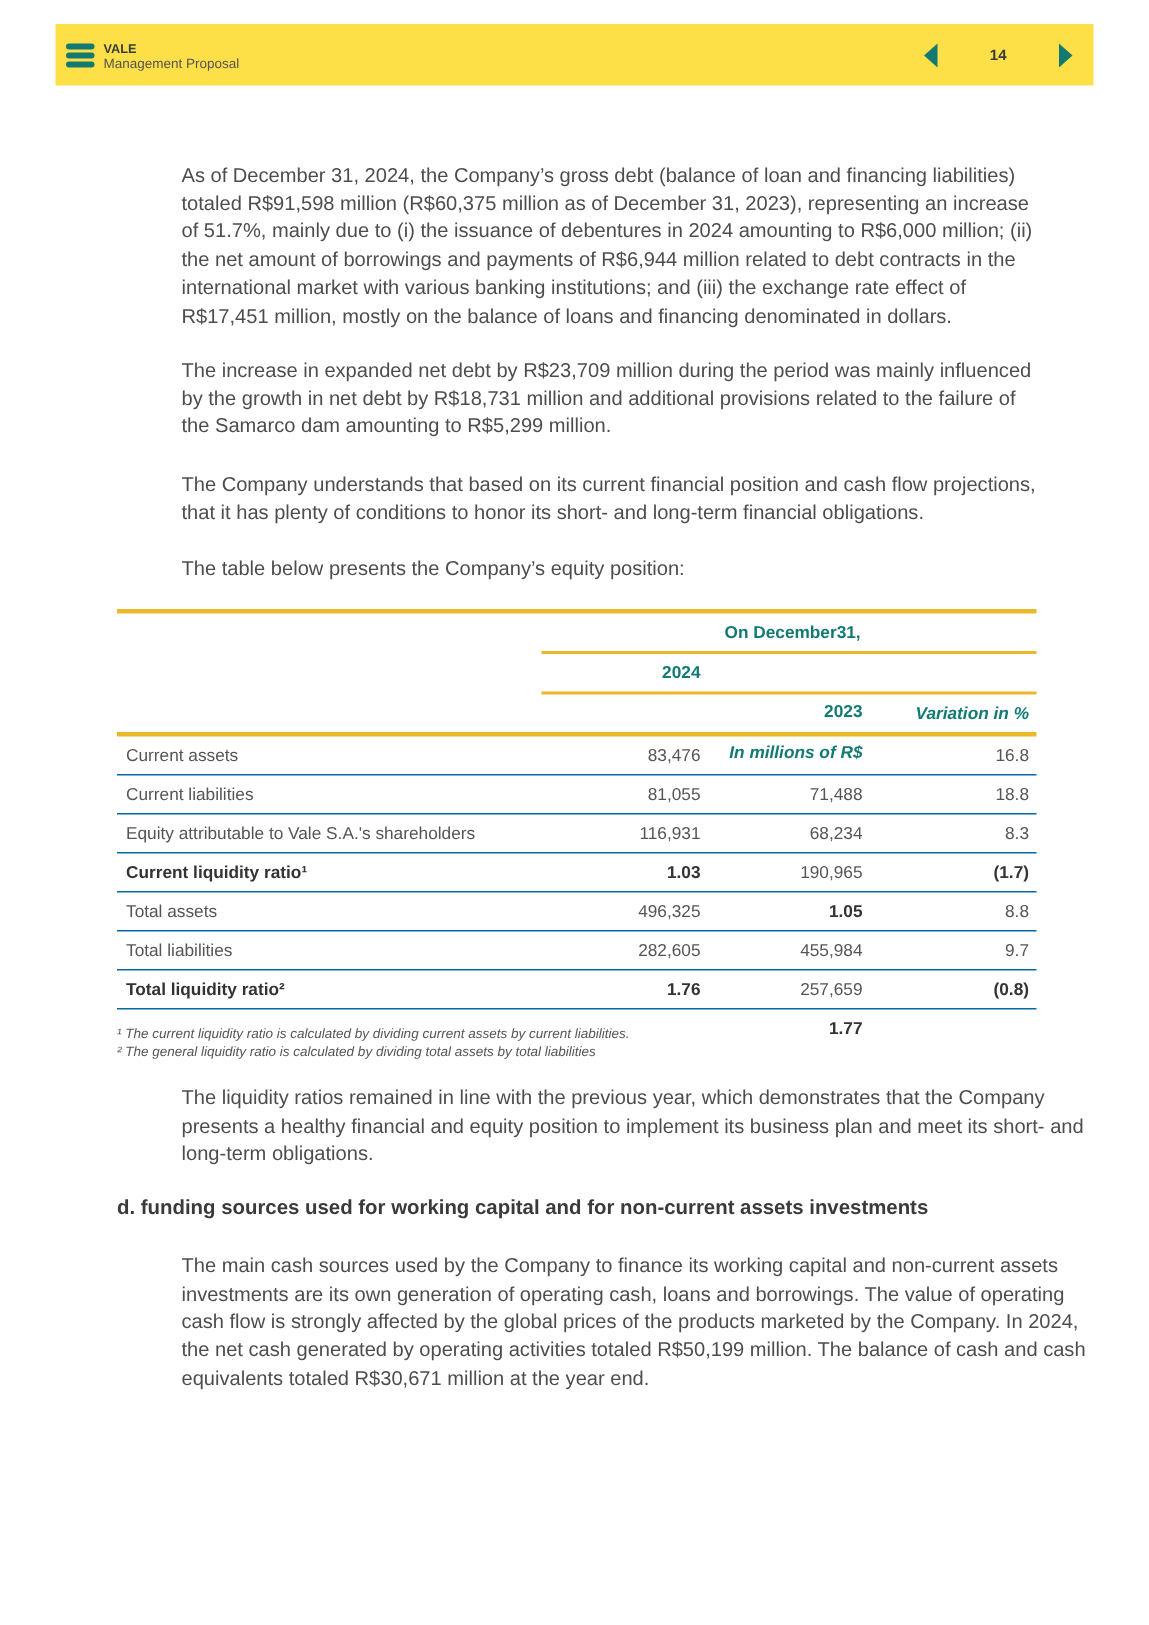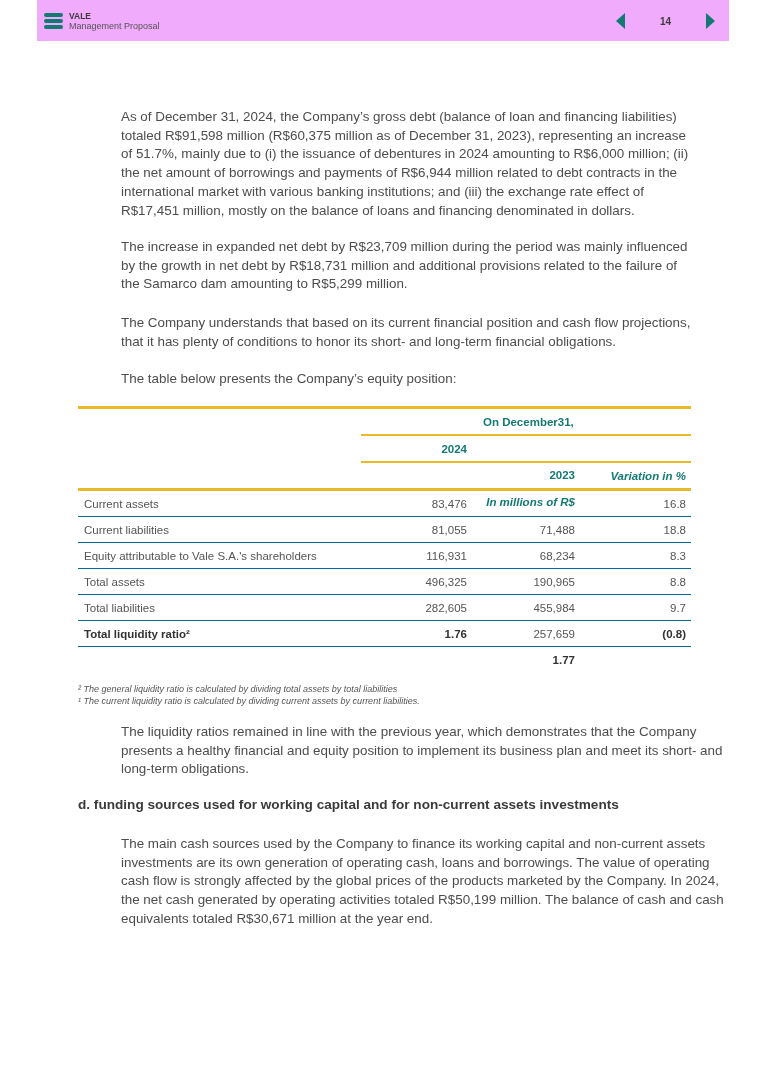--- a/index.html
+++ b/index.html
@@ -1,19 +1,19 @@
 <!DOCTYPE html>
 <html><head>
 <meta charset="utf-8">
 <style>
   * { box-sizing: border-box; margin: 0; padding: 0; }
   html, body { width: 766px; height: 1083px; background: #ffffff; overflow: hidden; }
   body { font-family: "Liberation Sans", "DejaVu Sans", sans-serif; color: #4a4a4a; position: relative; }
 
-  .topbar { position: absolute; left: 37px; top: 0; width: 692px; height: 41px; background: #f0abfc; }
+  .topbar { position: absolute; left: 37px; top: 16px; width: 692px; height: 41px; background: #fde047; }
   .logo-icon { position: absolute; left: 7px; top: 13px; width: 19px; height: 16px; }
   .logo-icon span { display: block; height: 4px; width: 19px; background: #137a73; border-radius: 2px; margin-bottom: 2px; }
   .brand { position: absolute; left: 32px; top: 11px; font-size: 8.5px; font-weight: bold; color: #3b3b3b; line-height: 10px; }
   .subtitle { position: absolute; left: 32px; top: 21px; font-size: 9px; color: #555; line-height: 11px; }
   .pager { position: absolute; right: 14px; top: 13px; height: 16px; display: flex; align-items: center; gap: 28px; }
   .arrow-left { width: 0; height: 0; border-top: 8px solid transparent; border-bottom: 8px solid transparent; border-right: 9px solid #137a73; cursor: pointer; }
   .arrow-right { width: 0; height: 0; border-top: 8px solid transparent; border-bottom: 8px solid transparent; border-left: 9px solid #137a73; cursor: pointer; }
   .page-num { font-size: 10px; font-weight: bold; color: #3b3b3b; margin: 0 7px; }
 
   .content { position: absolute; left: 78px; top: 108px; width: 614px; }
@@ -97,20 +97,26 @@
     <span class="cell c-2024">81,055</span>
     <span class="cell c-2023">68,234</span>
     <span class="cell c-var">18.8</span>
   </div>
   <div class="row">
     <span class="cell c-label">Equity attributable to Vale S.A.'s shareholders</span>
     <span class="cell c-2024">116,931</span>
     <span class="cell c-2023">190,965</span>
     <span class="cell c-var">8.3</span>
   </div>
+  <div class="row bold">
+    <span class="cell c-label">Current liquidity ratio¹</span>
+    <span class="cell c-2024">1.03</span>
+    <span class="cell c-2023">1.05</span>
+    <span class="cell c-var">(1.7)</span>
+  </div>
   <div class="row">
     <span class="cell c-label">Total assets</span>
     <span class="cell c-2024">496,325</span>
     <span class="cell c-2023">455,984</span>
     <span class="cell c-var">8.8</span>
   </div>
   <div class="row">
     <span class="cell c-label">Total liabilities</span>
     <span class="cell c-2024">282,605</span>
     <span class="cell c-2023">257,659</span>
@@ -118,19 +124,19 @@
   </div>
   <div class="row bold">
     <span class="cell c-label">Total liquidity ratio²</span>
     <span class="cell c-2024">1.76</span>
     <span class="cell c-2023">1.77</span>
     <span class="cell c-var">(0.8)</span>
   </div>
 </div>
 
 <div class="footnotes">
+  <div>¹ The current liquidity ratio is calculated by dividing current assets by current liabilities.</div>
   <div>² The general liquidity ratio is calculated by dividing total assets by total liabilities</div>
-  <div>¹ The current liquidity ratio is calculated by dividing current assets by current liabilities.</div>
 </div>
 
 <p class="body p5">The liquidity ratios remained in line with the previous year, which demonstrates that the Company presents a healthy financial and equity position to implement its business plan and meet its short- and long-term obligations.</p>
 <div class="section-title">d. funding sources used for working capital and for non-current assets investments</div>
 <p class="body p6">The main cash sources used by the Company to finance its working capital and non-current assets investments are its own generation of operating cash, loans and borrowings. The value of operating cash flow is strongly affected by the global prices of the products marketed by the Company. In 2024, the net cash generated by operating activities totaled R$50,199 million. The balance of cash and cash equivalents totaled R$30,671 million at the year end.</p>
 
 </body></html>

